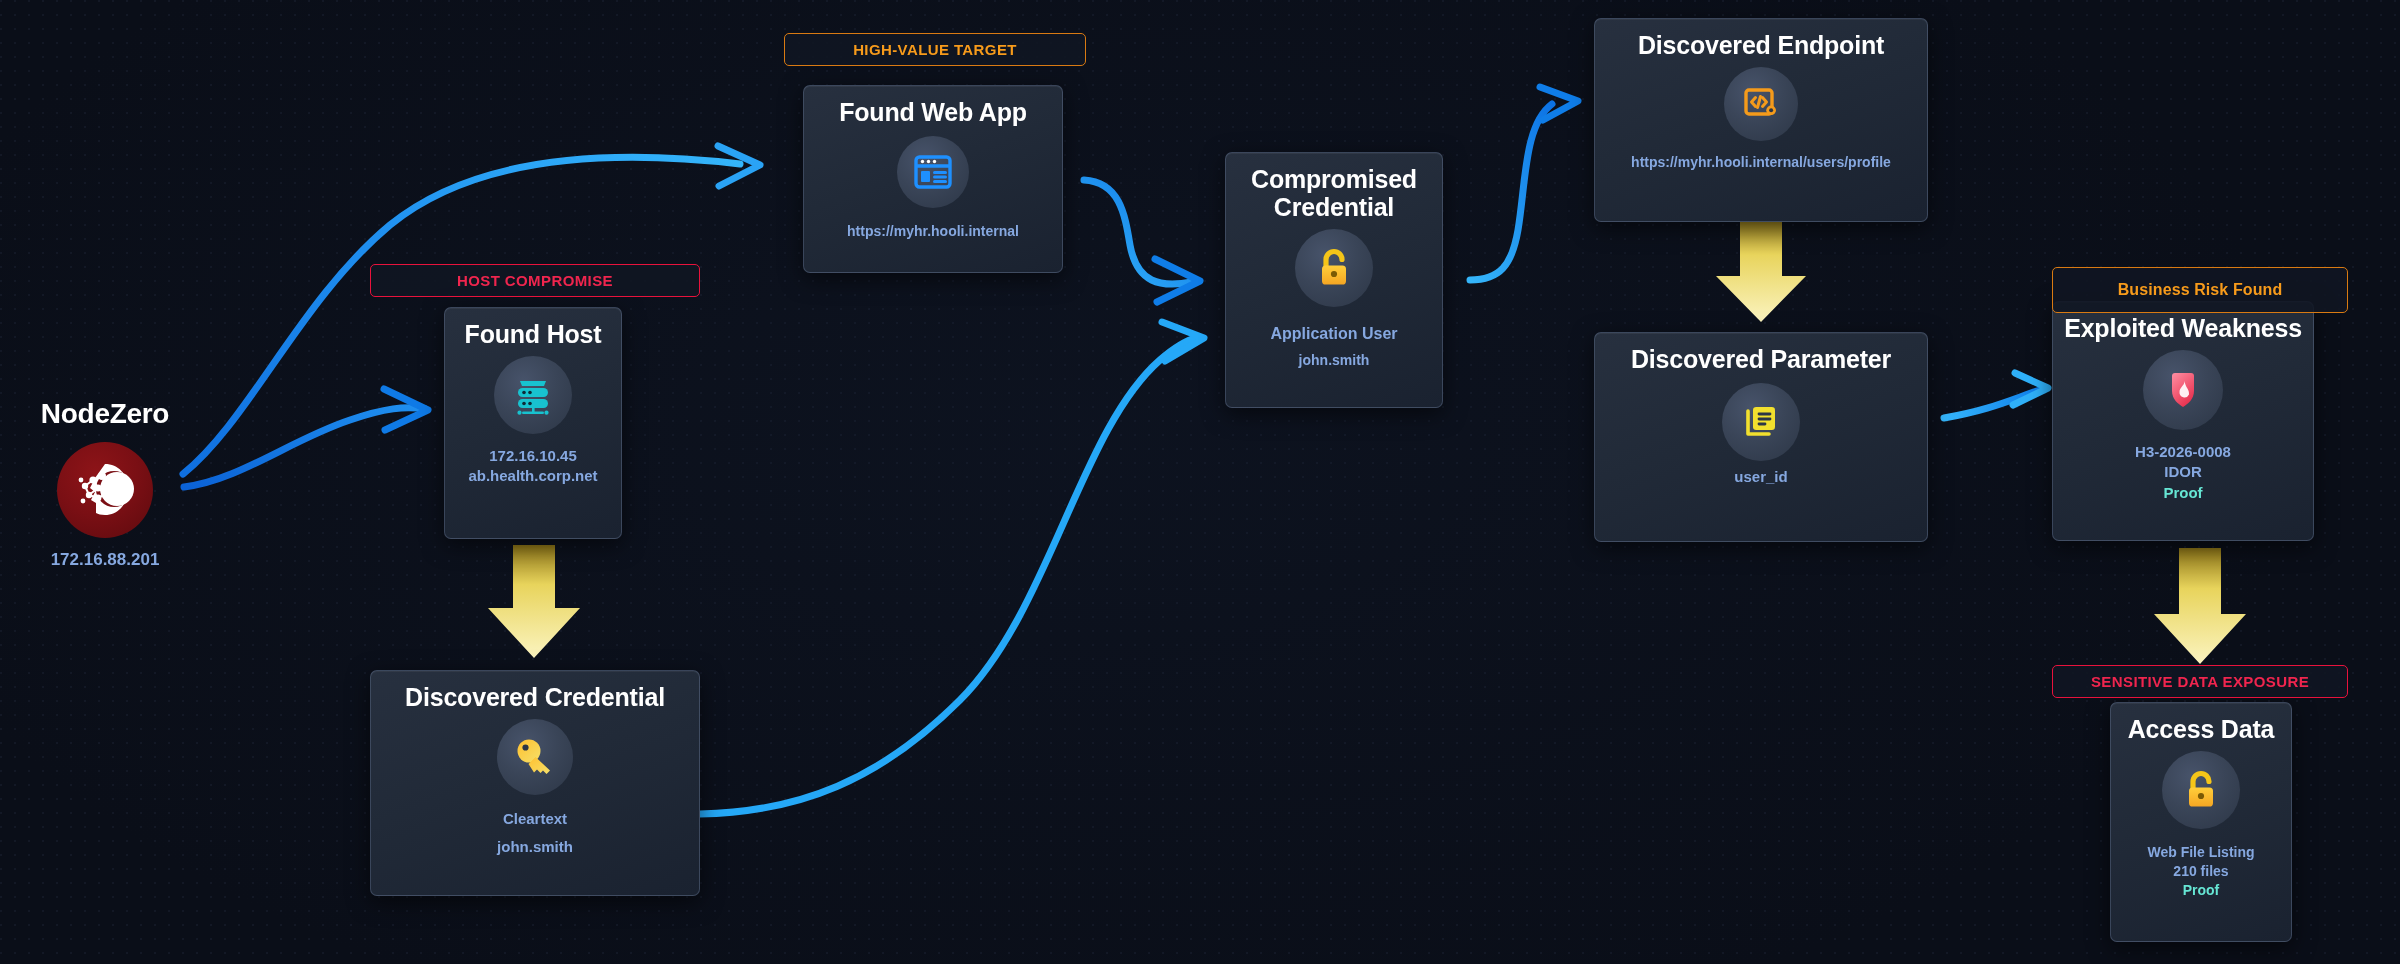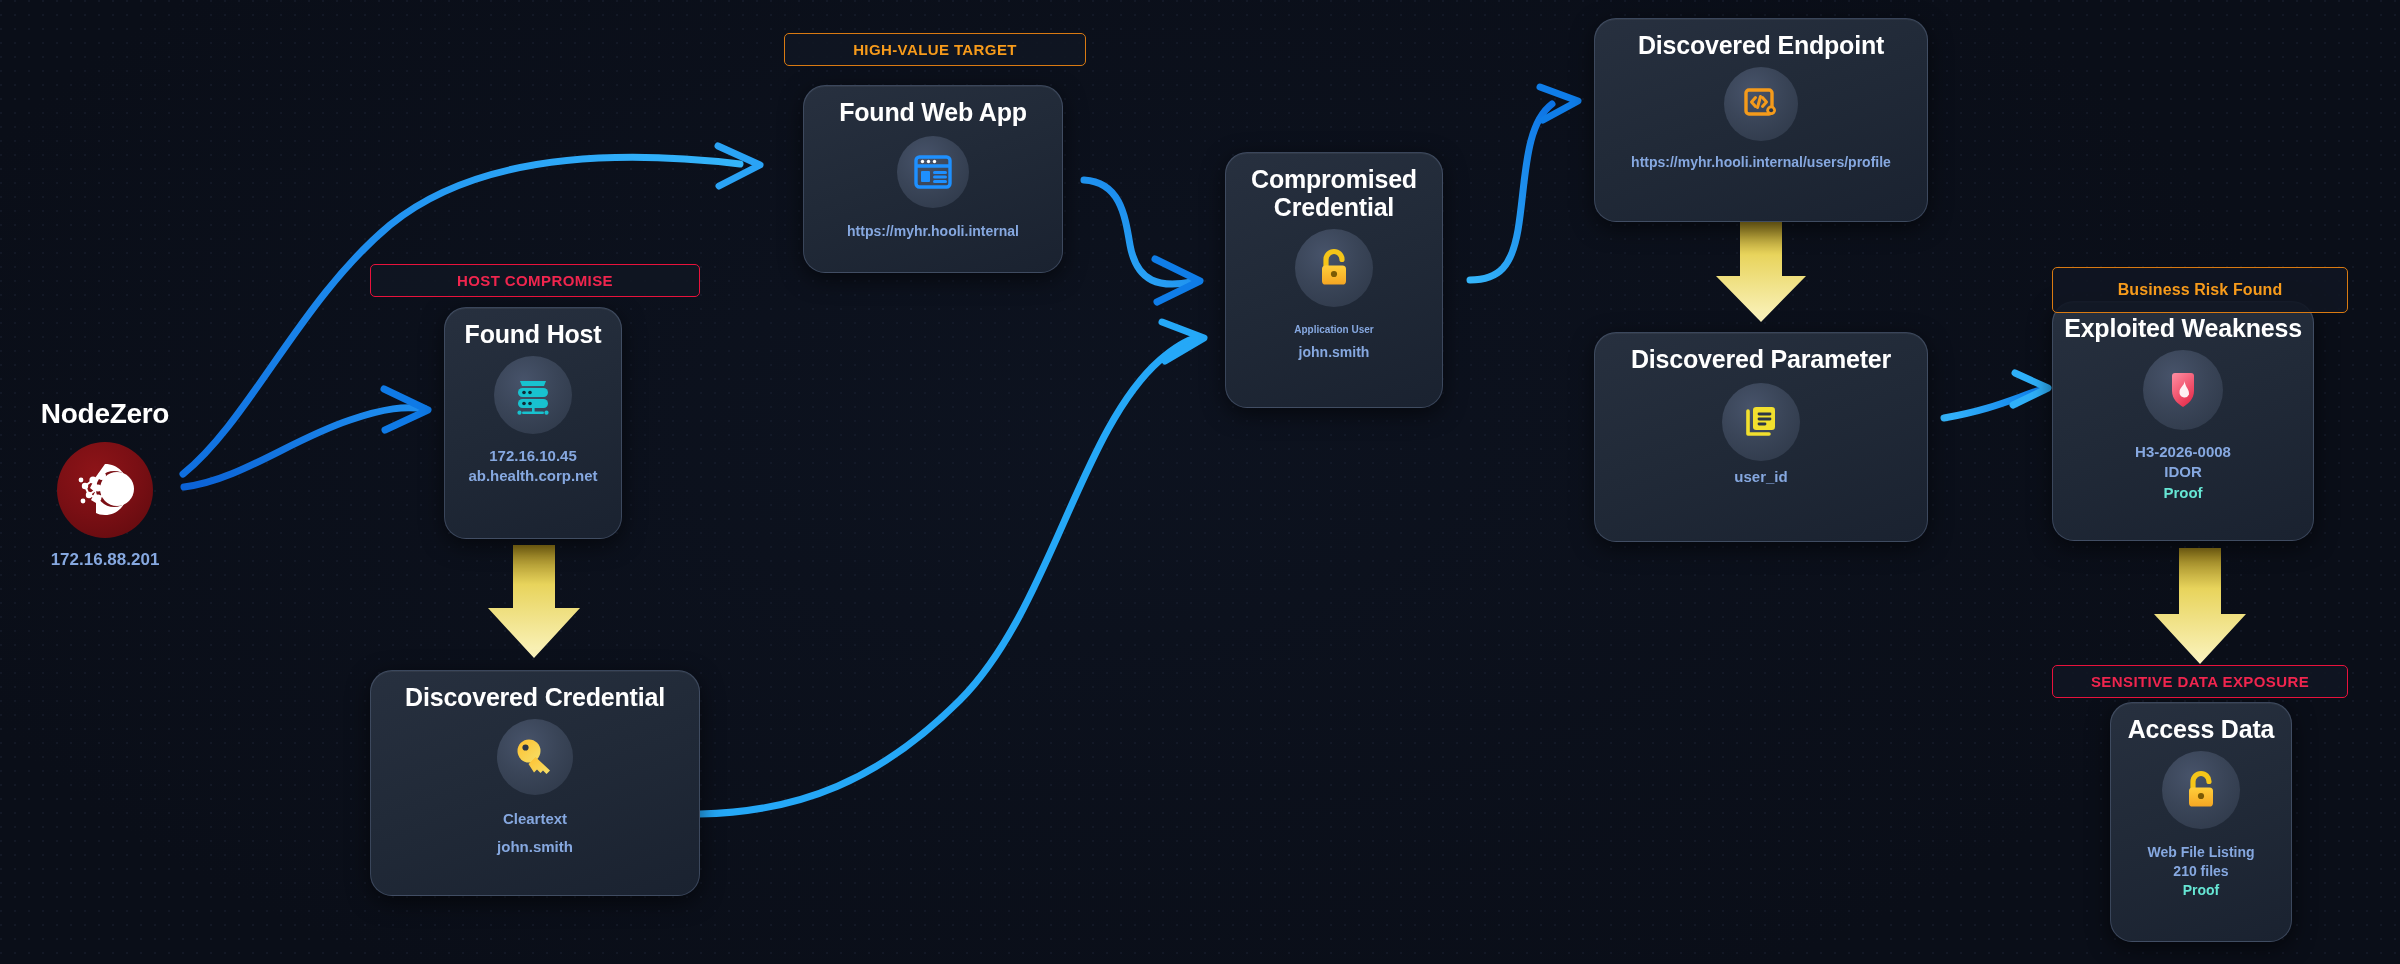--- a/index.html
+++ b/index.html
@@ -39,21 +39,21 @@
     left: 0; top: 0;
     width: 2400px; height: 964px;
     pointer-events: none;
     z-index: 2;
   }
 
   
   .card {
     position: absolute;
     z-index: 4;
-    border-radius: 22px;
+    border-radius: 7px;
     background: linear-gradient(160deg, #27303f 0%, #212a38 45%, #1a2230 100%);
     border: 1px solid rgba(130,150,185,0.30);
     box-shadow: 0 6px 22px rgba(0,0,0,0.55), inset 0 1px 0 rgba(255,255,255,0.05);
     padding: 12px 14px 16px 14px;
     display: flex;
     flex-direction: column;
     align-items: center;
     text-align: center;
   }
 
@@ -324,21 +324,21 @@
           <linearGradient id="lockg1" x1="0" y1="0" x2="0" y2="1">
             <stop offset="0" stop-color="#ffce3a"></stop>
               <stop offset="1" stop-color="#f5a623"></stop>
           </linearGradient>
         </defs>
         <path d="M14 20 V13.5 A8 8 0 0 1 30 13.5" fill="none" stroke="#f5c518" stroke-width="5.2" stroke-linecap="round"></path>
         <rect x="10" y="19.5" width="24" height="19" rx="3.6" fill="url(#lockg1)"></rect>
         <circle cx="22" cy="28" r="3.1" fill="#7a5a05"></circle>
       </svg>
     </div>
-    <div class="meta" style="font-size:10px; margin-top:16px;">Application User</div>
+    <div class="meta" style="font-size:16px; margin-top:16px;">Application User</div>
     <div class="meta" style="font-size:14px; margin-top:6px;">john.smith</div>
   </div>
 
   <div class="card" style="left:1594px; top:18px; width:334px; height:204px;">
     <div class="card-title" style="font-size:25px;">Discovered Endpoint</div>
     <div class="icon-circle" style="width:74px; height:74px; margin-top:8px;">
       <svg width="44" height="44" viewBox="0 0 44 44" xmlns="http://www.w3.org/2000/svg">
         <rect x="7" y="8" width="26" height="24" rx="3" fill="none" stroke="#f59b1b" stroke-width="3.4"></rect>
         <g stroke="#f59b1b" stroke-width="3" stroke-linecap="round" stroke-linejoin="round" fill="none">
           <path d="M16.5 15.5 L12.5 20 L16.5 24.5"></path>

